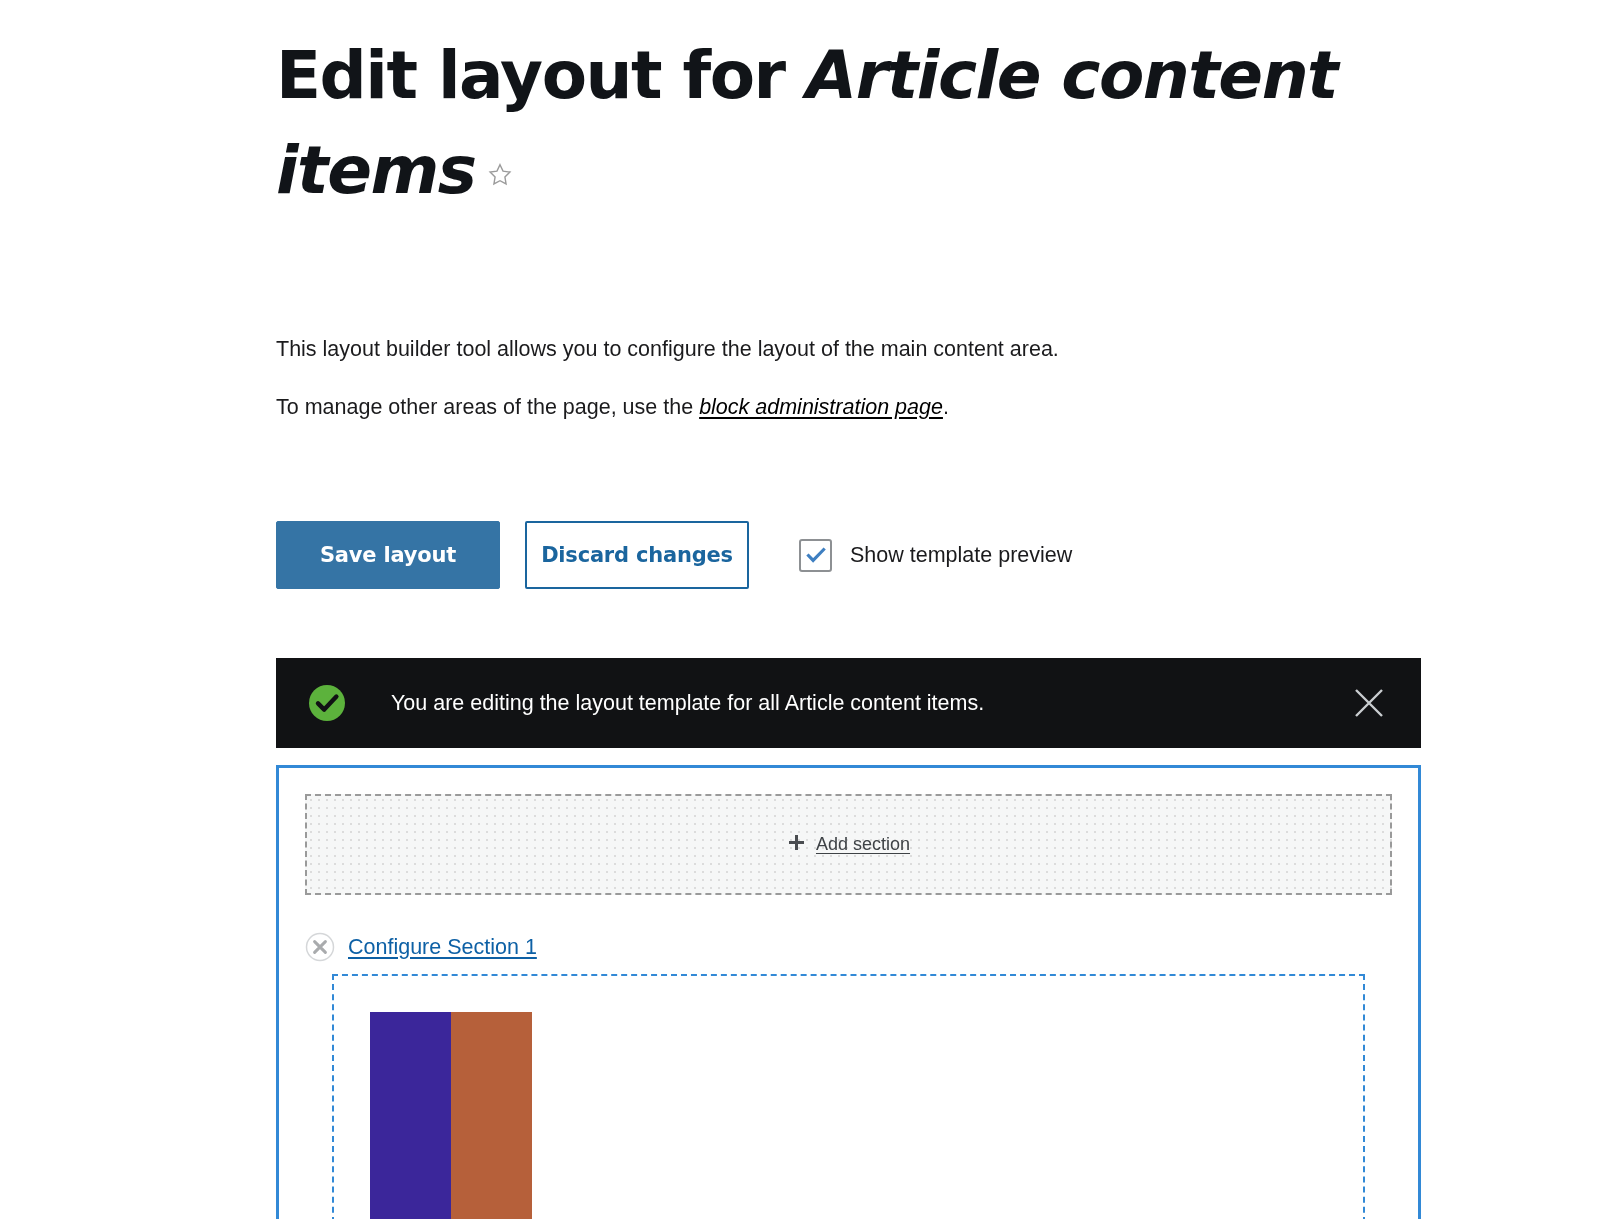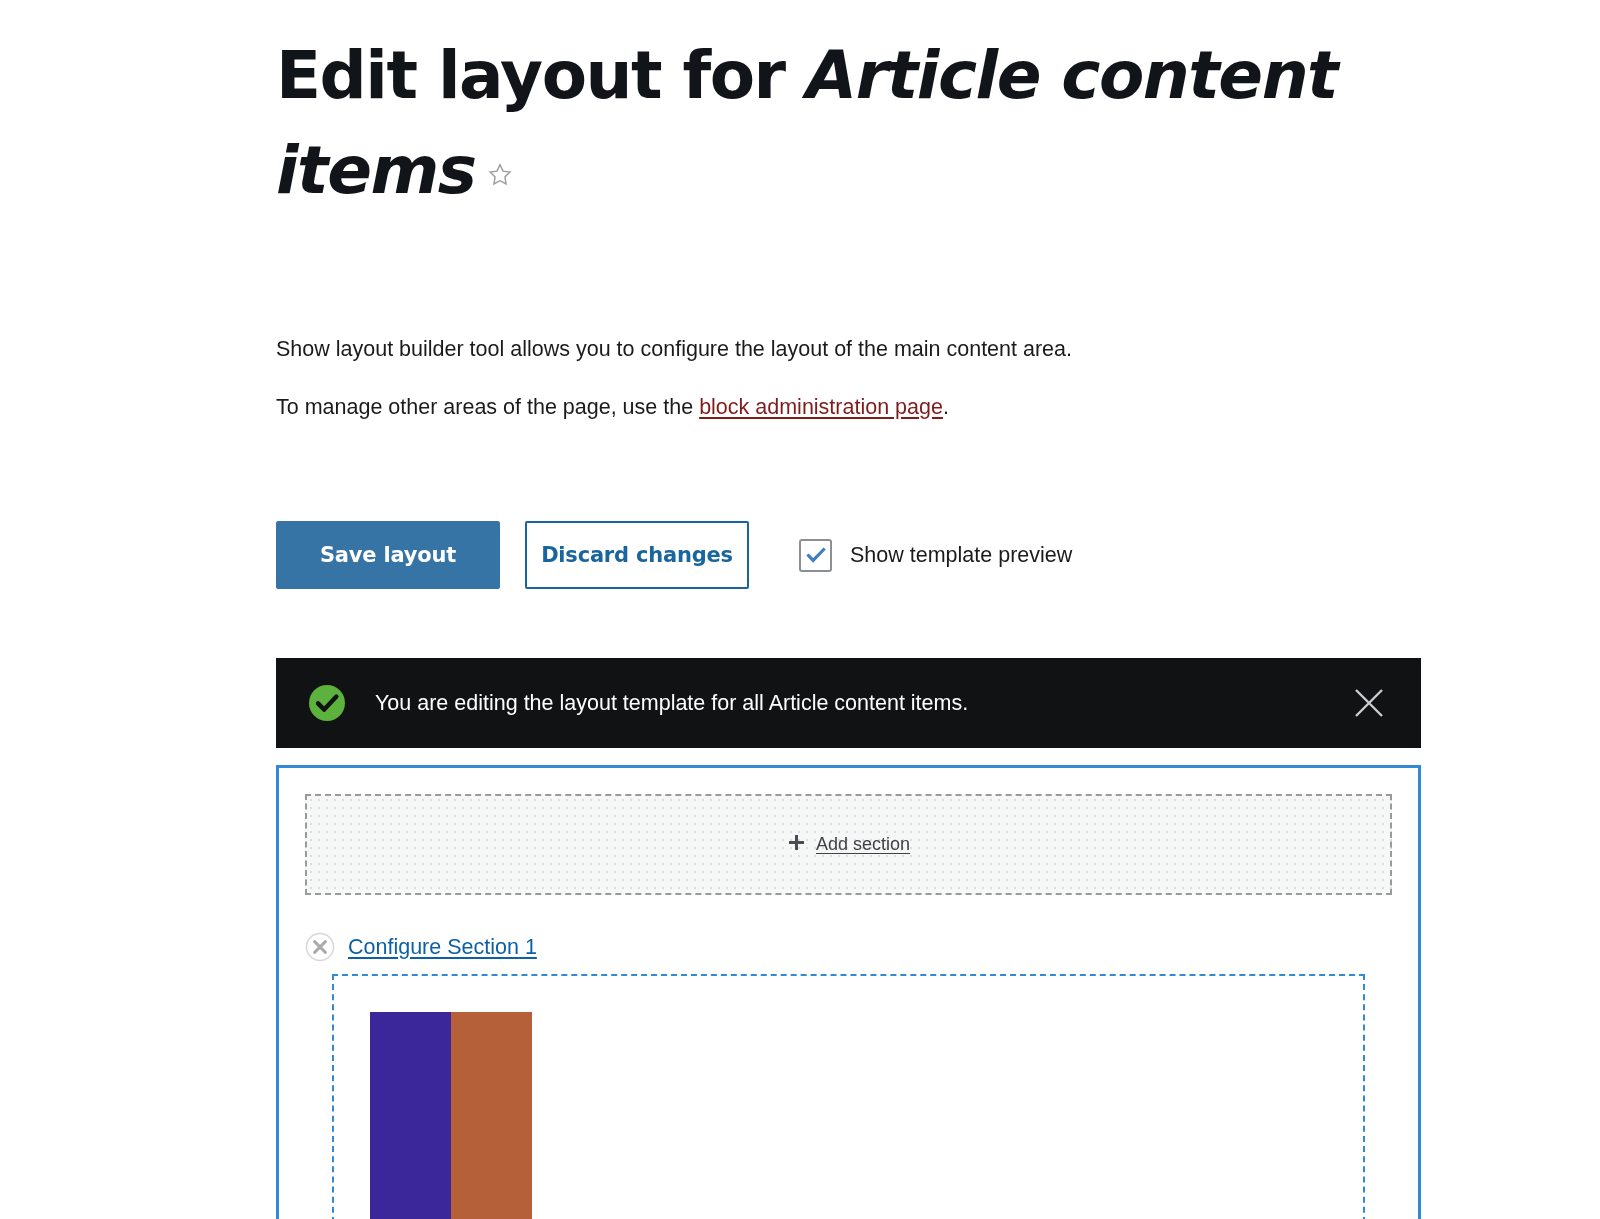--- a/index.html
+++ b/index.html
@@ -53,23 +53,24 @@
   }
   .intro p {
     margin: 0 0 32px 0;
     font-size: 21.5px;
     line-height: 26px;
     color: #1b1b1d;
     font-weight: 400;
   }
   .intro p:last-child { margin-bottom: 0; }
   .intro a {
-    color: #7f1d1d;
+    color: #000000;
     text-decoration: underline;
     text-underline-offset: 3px;
+    font-style: italic;
   }
 
   
   .actions {
     margin-top: 101px;
     display: flex;
     align-items: center;
   }
   .btn {
     font-family: "DejaVu Sans", sans-serif;
@@ -123,20 +124,21 @@
 
   
   .status-bar {
     margin-top: 69px;
     height: 90px;
     background: #111214;
     display: flex;
     align-items: center;
     padding: 0 32px 0 32px;
     box-sizing: border-box;
+    gap: 16px;
   }
   .status-icon {
     flex: 0 0 auto;
     width: 38px;
     height: 38px;
   }
   .status-text {
     color: #ffffff;
     font-size: 21.5px;
     margin-left: 29px;
@@ -232,21 +234,21 @@
 
 <div class="page">
 
   <h1 class="page-title">
     <span>Edit layout for </span><span class="em">Article content items</span><span class="star-icon"><svg width="28" height="28" viewBox="0 0 24 24" aria-hidden="true">
           <path d="M12 3.2l2.6 5.5 5.9.8-4.3 4.2 1 6-5.2-2.8L6.8 19.7l1-6L3.5 9.5l5.9-.8z" fill="none" stroke="#9b9b9b" stroke-width="1.2"></path>
         </svg></span>
   </h1>
 
   <div class="intro">
-    <p>Show layout builder tool allows you to configure the layout of the main content area.</p>
+    <p>This layout builder tool allows you to configure the layout of the main content area.</p>
     <p><span>To manage other areas of the page, use the </span><a href="#">block administration page</a><span>.</span></p>
   </div>
 
   <div class="actions">
     <button class="btn btn-primary">Save layout</button>
     <button class="btn btn-secondary">Discard changes</button>
     <div class="checkbox-wrap">
       <span class="checkbox">
         <svg width="24" height="24" viewBox="0 0 24 24" aria-hidden="true">
             <path d="M4.5 12.6l4.6 4.8L19.6 6.6" fill="none" stroke="#3e7fc1" stroke-width="3.1" stroke-linecap="square"></path>

